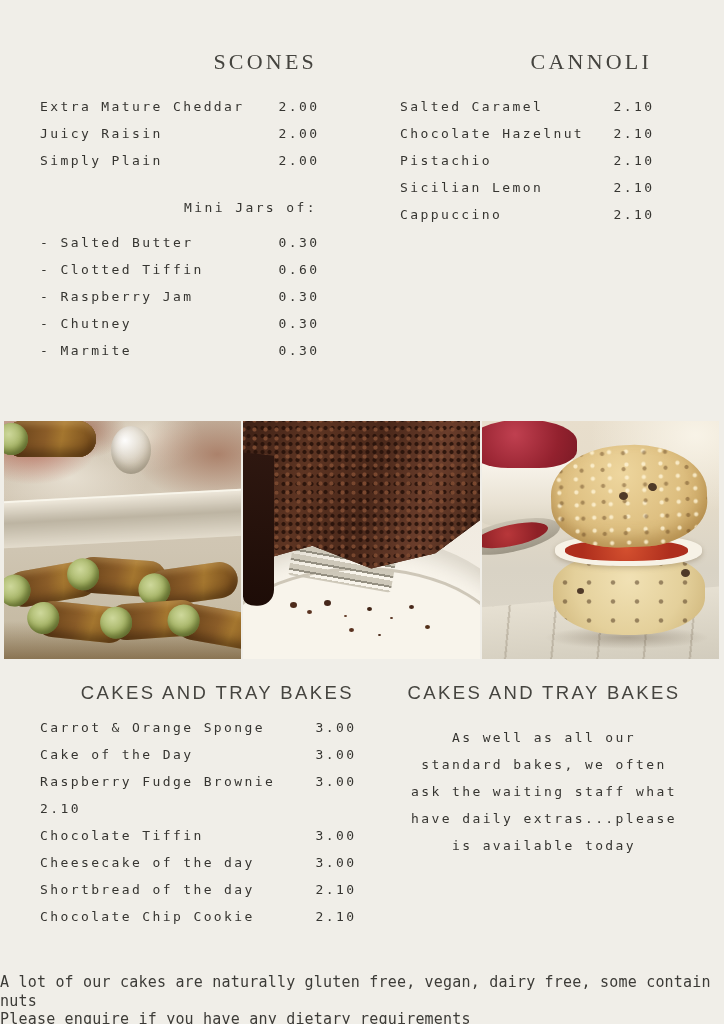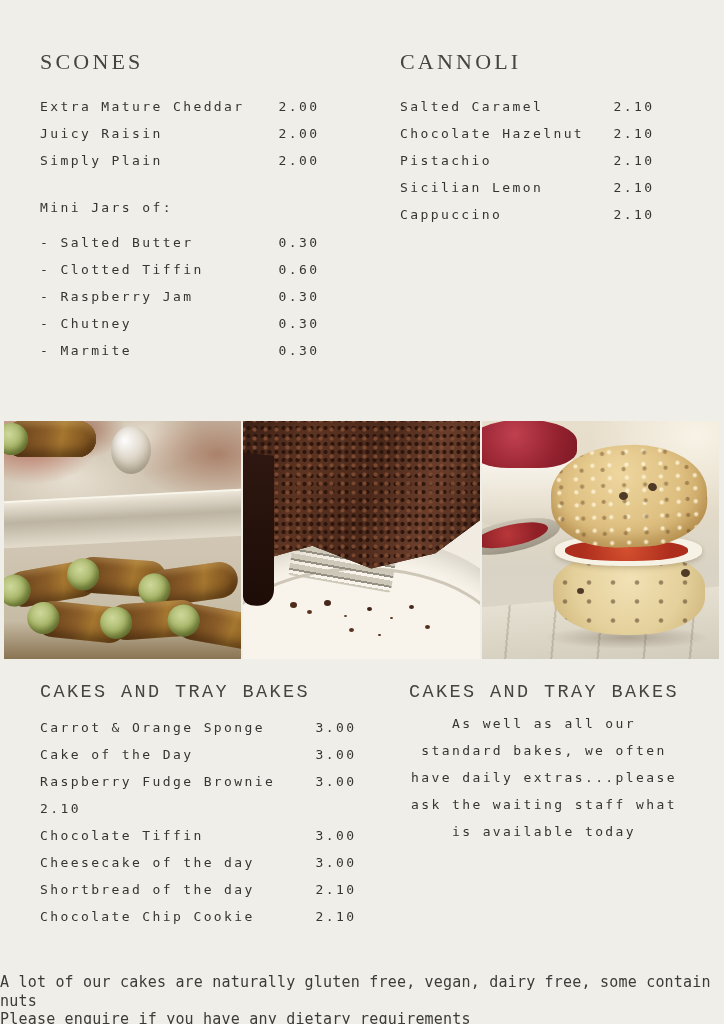--- a/index.html
+++ b/index.html
@@ -1,38 +1,38 @@
 <!DOCTYPE html>
 <html><head>
 <meta charset="utf-8">
 <style>
   html,body{margin:0;padding:0;background:#f0eee8;}
   .menu-page{position:relative;width:724px;height:1024px;background:#f0eee8;overflow:hidden;
              font-family:"DejaVu Sans Mono",monospace;color:#363531;}
 
   
-  .sec{position:absolute;}
+  .sec{position:absolute;text-align:right;}
   .sec-scones{left:40px;top:48px;width:277px;}
   .sec-cannoli{left:400px;top:48px;width:252px;}
   .sec-cakes{left:40px;top:680px;width:314px;}
   .sec-note{left:406px;top:680px;width:276px;text-align:center;}
 
   .heading{margin:0;font-family:"Liberation Serif",serif;font-weight:400;
            font-size:22px;line-height:28px;letter-spacing:3.2px;color:#45443f;}
-  .heading-sm{margin:0;font-family:Liberation Mono, monospace;font-weight:400;
+  .heading-sm{margin:0;font-family:Liberation Sans, sans-serif;font-weight:400;
            font-size:18.5px;line-height:26px;letter-spacing:2.4px;color:#45443f;}
 
   .rows{margin-top:17px;}
   .rows.tight{margin-top:8px;}
   .row{display:flex;justify-content:space-between;line-height:27px;
        font-size:13px;letter-spacing:2.4px;}
   .row .price{margin-right:-2.4px;}
   .subheading{margin-top:20px;line-height:27px;font-size:13px;letter-spacing:2.4px;}
 
-  .note-lines{margin-top:4px;}
+  .note-lines{margin-top:18px;}
   .note-line{line-height:27px;font-size:13px;letter-spacing:2.4px;}
 
   .footer{position:absolute;left:0;right:0;top:973px;text-align:left;
           font-size:15px;line-height:18.5px;letter-spacing:0.2px;color:#3c3b37;}
 
   
   .photo-strip{position:absolute;left:4px;top:421px;width:715px;height:238px;
                display:flex;gap:2px;}
   .photo{position:relative;flex:1;overflow:hidden;background:#ddd6c8;}
 
@@ -285,22 +285,22 @@
         <span class="price">2.10</span>
       </div>
     </div>
   </section>
 
   <section class="sec sec-note">
     <h2 class="heading-sm">CAKES AND TRAY BAKES</h2>
     <div class="note-lines">
       <div class="note-line">As well as all our</div>
       <div class="note-line">standard bakes, we often</div>
+      <div class="note-line">ask the waiting staff what</div>
       <div class="note-line">have daily extras...please</div>
-      <div class="note-line">ask the waiting staff what</div>
       <div class="note-line">is available today</div>
     </div>
   </section>
 
   <footer class="footer">
     <div>A lot of our cakes are naturally gluten free, vegan, dairy free, some contain nuts</div>
     <div>Please enquire if you have any dietary requirements</div>
   </footer>
 
 </div>

